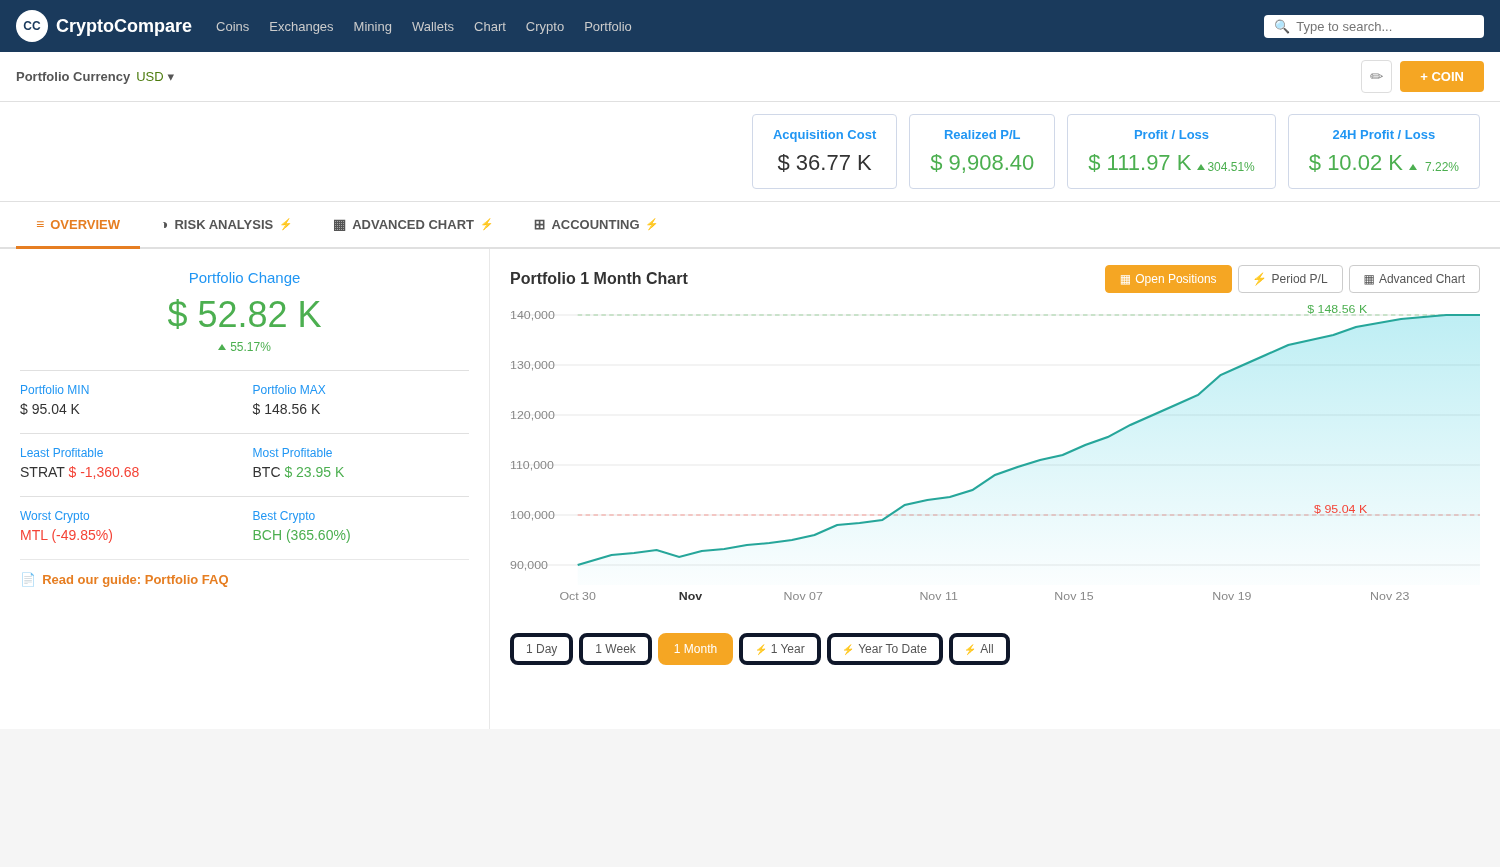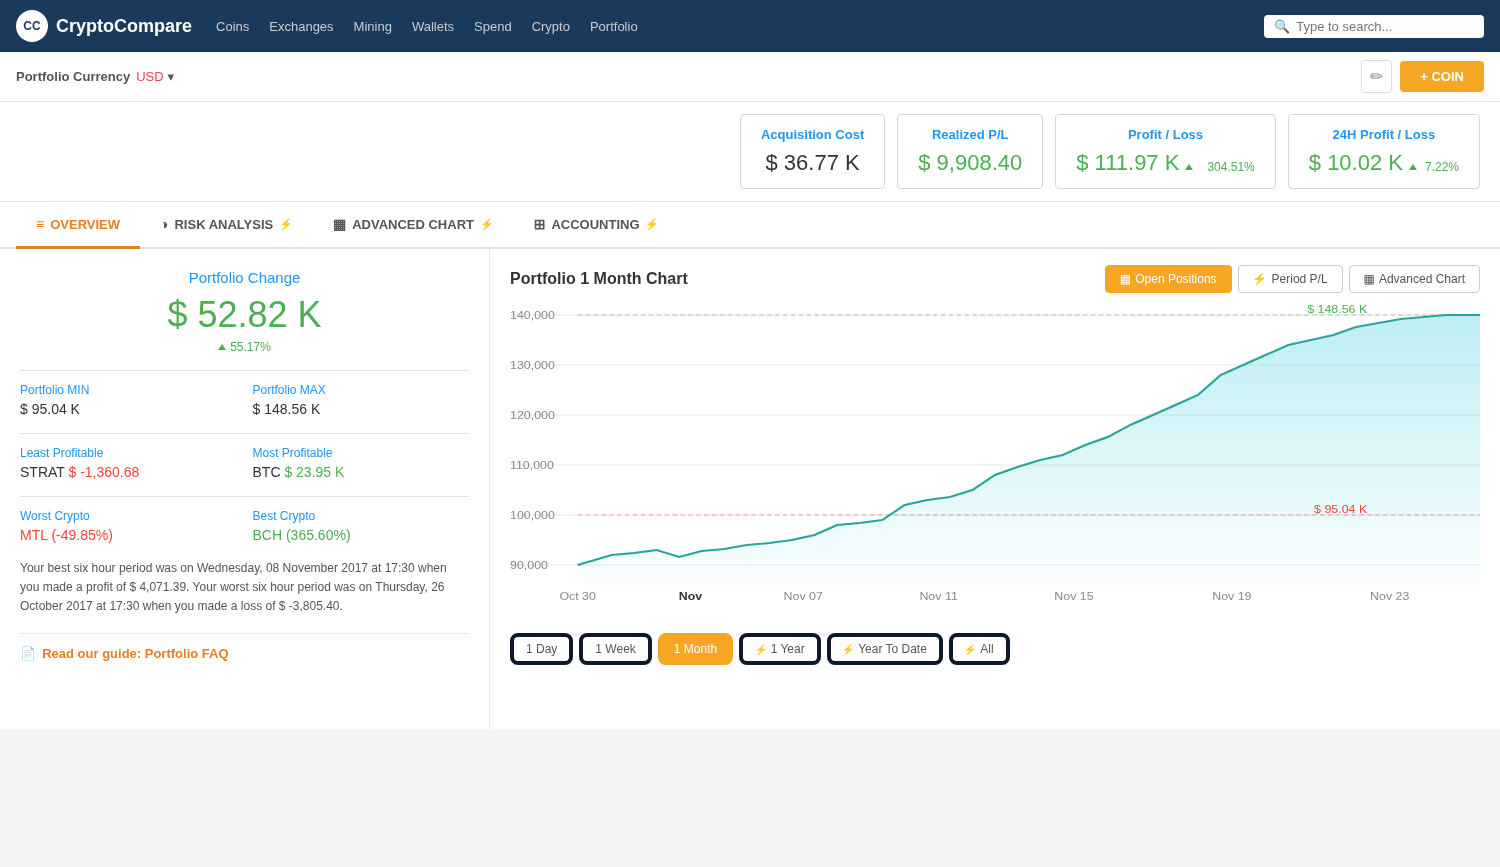--- a/index.html
+++ b/index.html
@@ -14,21 +14,21 @@
     .nav-links { display: flex; gap: 20px; flex: 1; }
     .nav-link { color: #ccc; text-decoration: none; font-size: 13px; cursor: pointer; }
     .nav-search { background: #fff; border-radius: 4px; display: flex; align-items: center; padding: 4px 10px; width: 220px; }
     .nav-search input { border: none; outline: none; font-size: 13px; width: 100%; }
     .nav-search-icon { color: #888; margin-right: 6px; font-size: 13px; }
 
     
     .subheader { background: #fff; border-bottom: 1px solid #e0e0e0; display: flex; align-items: center; justify-content: space-between; padding: 8px 16px; }
     .portfolio-currency { display: flex; align-items: center; color: #555; font-size: 13px; }
     .portfolio-currency .label { font-weight: bold; margin-right: 6px; }
-    .portfolio-currency .value { color: #ef4444; }
+    .portfolio-currency .value { color: #4d7c0f; }
     .subheader-right { display: flex; align-items: center; gap: 8px; }
     .btn-orange { background: #f5a623; color: #fff; border: none; padding: 8px 20px; border-radius: 4px; cursor: pointer; font-size: 13px; font-weight: bold; }
     .icon-edit { color: #888; font-size: 16px; cursor: pointer; border: 1px solid #ddd; padding: 6px 8px; border-radius: 4px; }
 
     
     .metrics { background: #fff; display: flex; padding: 12px 20px; gap: 12px; border-bottom: 1px solid #e0e0e0; justify-content: flex-end; }
     .metric-card { border: 1px solid #d0d8e8; border-radius: 4px; padding: 12px 20px; min-width: 140px; text-align: center; }
     .metric-card.profit-loss { min-width: 200px; }
     .metric-card.holdings { min-width: 160px; }
     .metric-card.profit24h { min-width: 180px; }
@@ -86,21 +86,21 @@
     <div class="nav-logo-icon">CC</div>
     <span class="nav-logo-text">
       <span>Crypto</span><span>Compare</span>
     </span>
   </div>
   <div class="nav-links">
     <a class="nav-link">Coins</a>
     <a class="nav-link">Exchanges</a>
     <a class="nav-link">Mining</a>
     <a class="nav-link">Wallets</a>
-    <a class="nav-link">Spend</a>
+    <a class="nav-link">Chart</a>
     <a class="nav-link">Crypto</a>
     <a class="nav-link">Portfolio</a>
   </div>
   <div class="nav-search">
     <span class="nav-search-icon">🔍</span>
     <input type="text" placeholder="Type to search..." style="">
   </div>
 </nav>
 
 <div class="subheader">
@@ -128,21 +128,21 @@
     <div class="metric-label">Realized P/L</div>
     <div class="metric-value" style="color:#4caf50;">
       <span>$ 9,908.40</span>
     </div>
   </div>
 
   <div class="metric-card profit-loss">
     <div class="metric-label">Profit / Loss</div>
     <div class="metric-value" style="color:#4caf50; display:flex; align-items:baseline; gap:6px; justify-content:center;">
       <span>$ 111.97 K</span>
-      <span style="font-size:12px; display:flex; align-items:center; gap:14px;">
+      <span style="font-size:12px; display:flex; align-items:center; gap:2px;">
         <span style="display:inline-block;width:0;height:0;border-left:4px solid transparent;border-right:4px solid transparent;border-bottom:6px solid #4caf50;"></span>
         <span>304.51%</span>
       </span>
     </div>
   </div>
 
 
   <div class="metric-card profit24h">
     <div class="metric-label">24H Profit / Loss</div>
     <div class="metric-value" style="color:#4caf50; display:flex; align-items:baseline; gap:6px; justify-content:center;">
@@ -233,21 +233,20 @@
       </div>
 
       <div class="stat-item">
         <div class="stat-label">Best Crypto</div>
         <div class="stat-value positive">
           BCH <span style="color:#4caf50;">(365.60%)</span>
         </div>
       </div>
     </div>
 
-    <div class="stats-text">Your best six hour period was on Wednesday, 08 November 2017 at 17:30 when you made a profit of $ 4,071.39. Your worst six hour period was on Thursday, 26 October 2017 at 17:30 when you made a loss of $ -3,805.40.</div>
 
     <div class="faq-link">
       <span class="faq-icon">📄</span>
       <span>Read our guide: Portfolio FAQ</span>
     </div>
   </div>
 
   <div class="right-panel">
     <div class="chart-header">
       <span class="chart-title">Portfolio 1 Month Chart</span>

